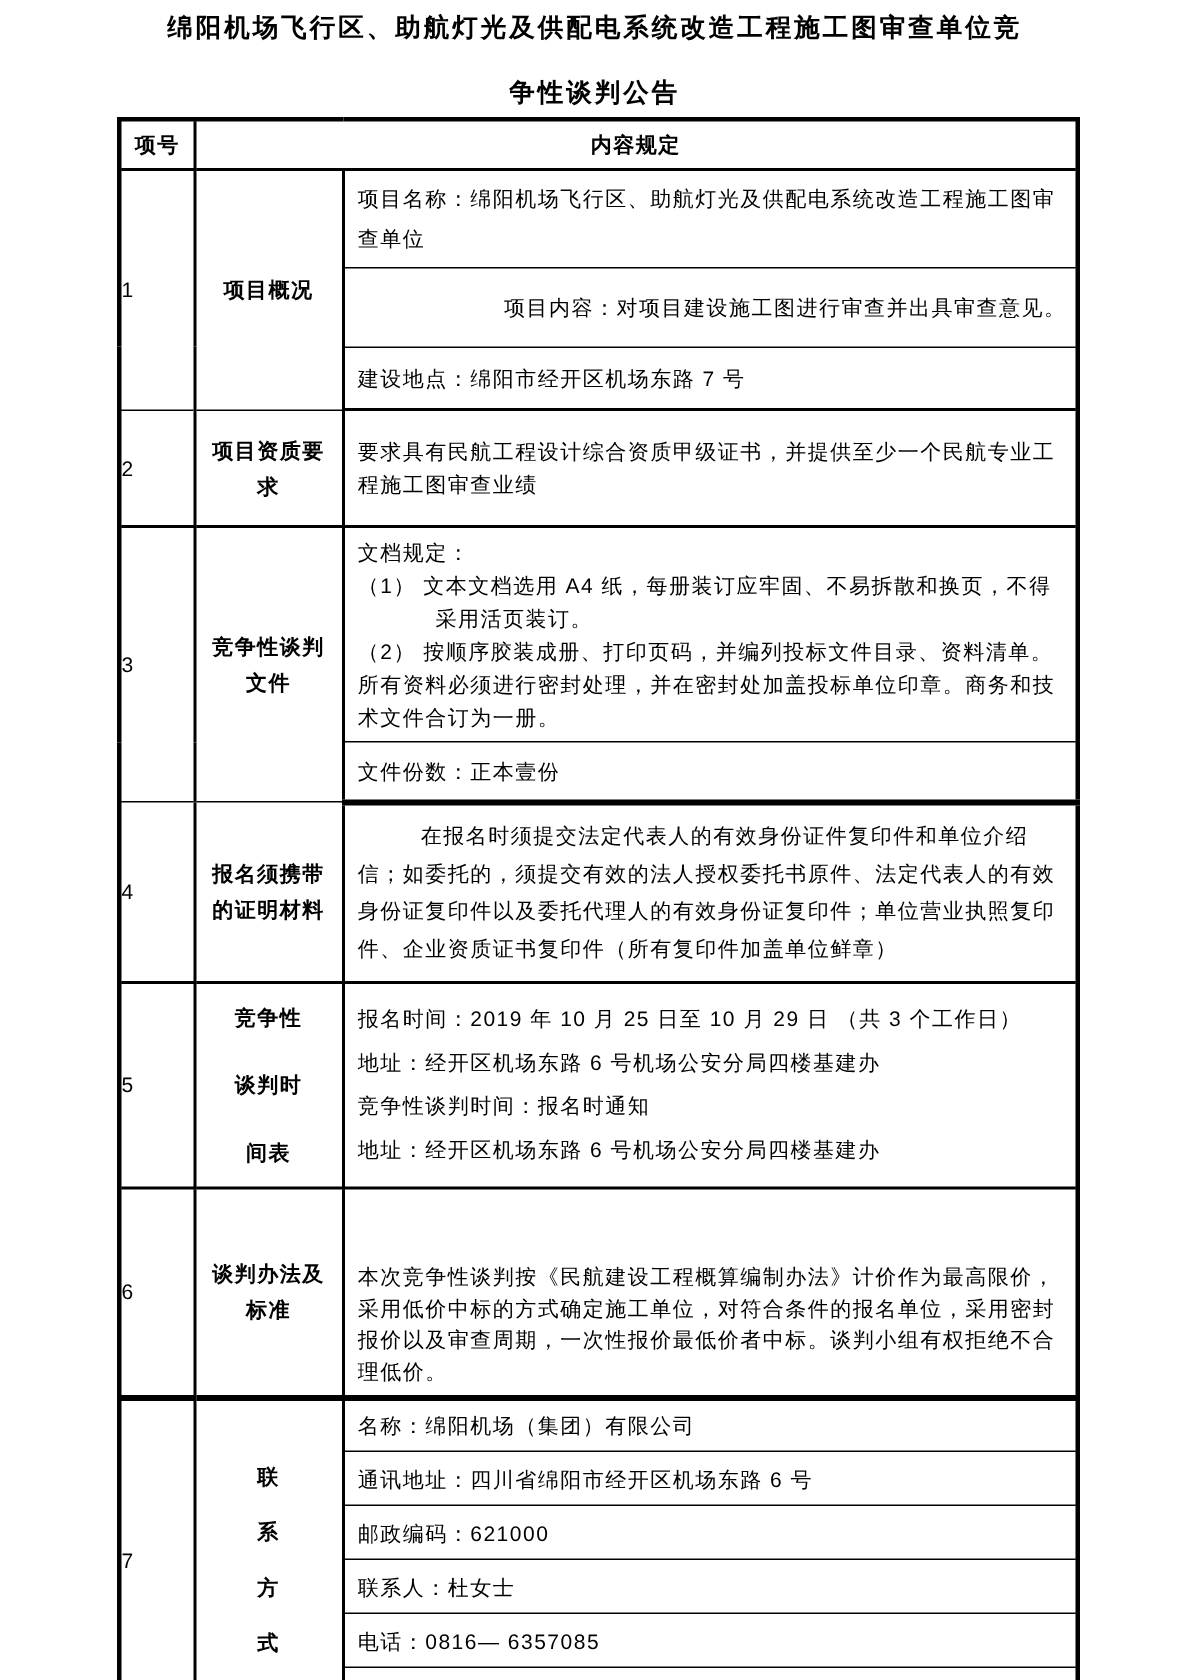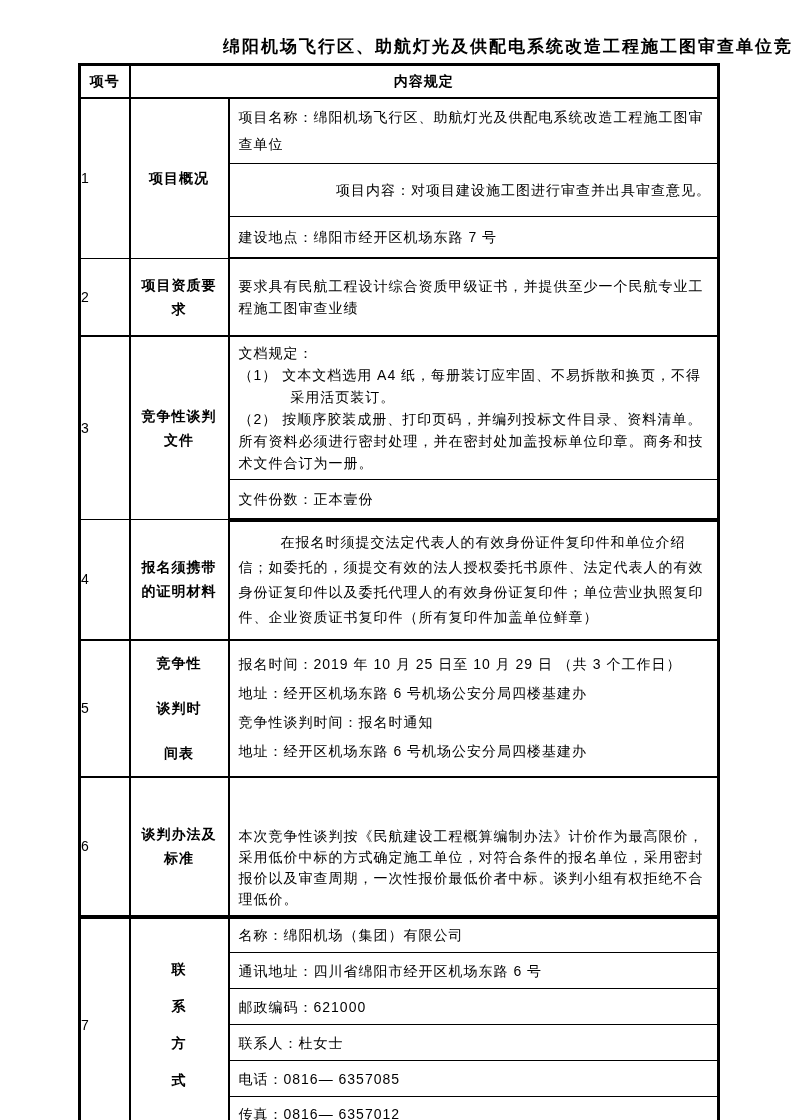--- a/index.html
+++ b/index.html
@@ -12,21 +12,21 @@
   }
   
   .title-block { text-align: center; }
   .title-line {
     font-size: 17px;
     font-weight: bold;
     letter-spacing: 2px;
     line-height: 18px;
   }
   .title-1 { padding-top: 9px; }
-  .title-2 { margin-top: 38px; text-align: right; }
+  .title-2 { margin-top: 10px; }
   .title-3 { margin-top: 25px; }
 
   
   table.doc-table {
     margin: 7px 0 0 78px;
     width: 639px;
     border-collapse: collapse;
     table-layout: fixed;
     border: 3px solid #000;
     font-size: 14px;
@@ -79,20 +79,21 @@
   .r3a .hang { padding-left: 3.7em; text-indent: -3.7em; }
   .r4 { line-height: 25px; text-indent: 3em; }
   .r5 div { line-height: 29px; }
   .r6 { line-height: 21px; margin-top: 43px; }
 </style>
 </head>
 <body>
 
 <div class="title-block">
   <div class="title-line title-2">绵阳机场飞行区、助航灯光及供配电系统改造工程施工图审查单位竞</div>
+  <div class="title-line title-3">争性谈判公告</div>
 </div>
 
 <table class="doc-table">
   <colgroup>
     <col style="width:50px">
     <col style="width:99px">
     <col style="width:490px">
   </colgroup>
 
   <tbody>

